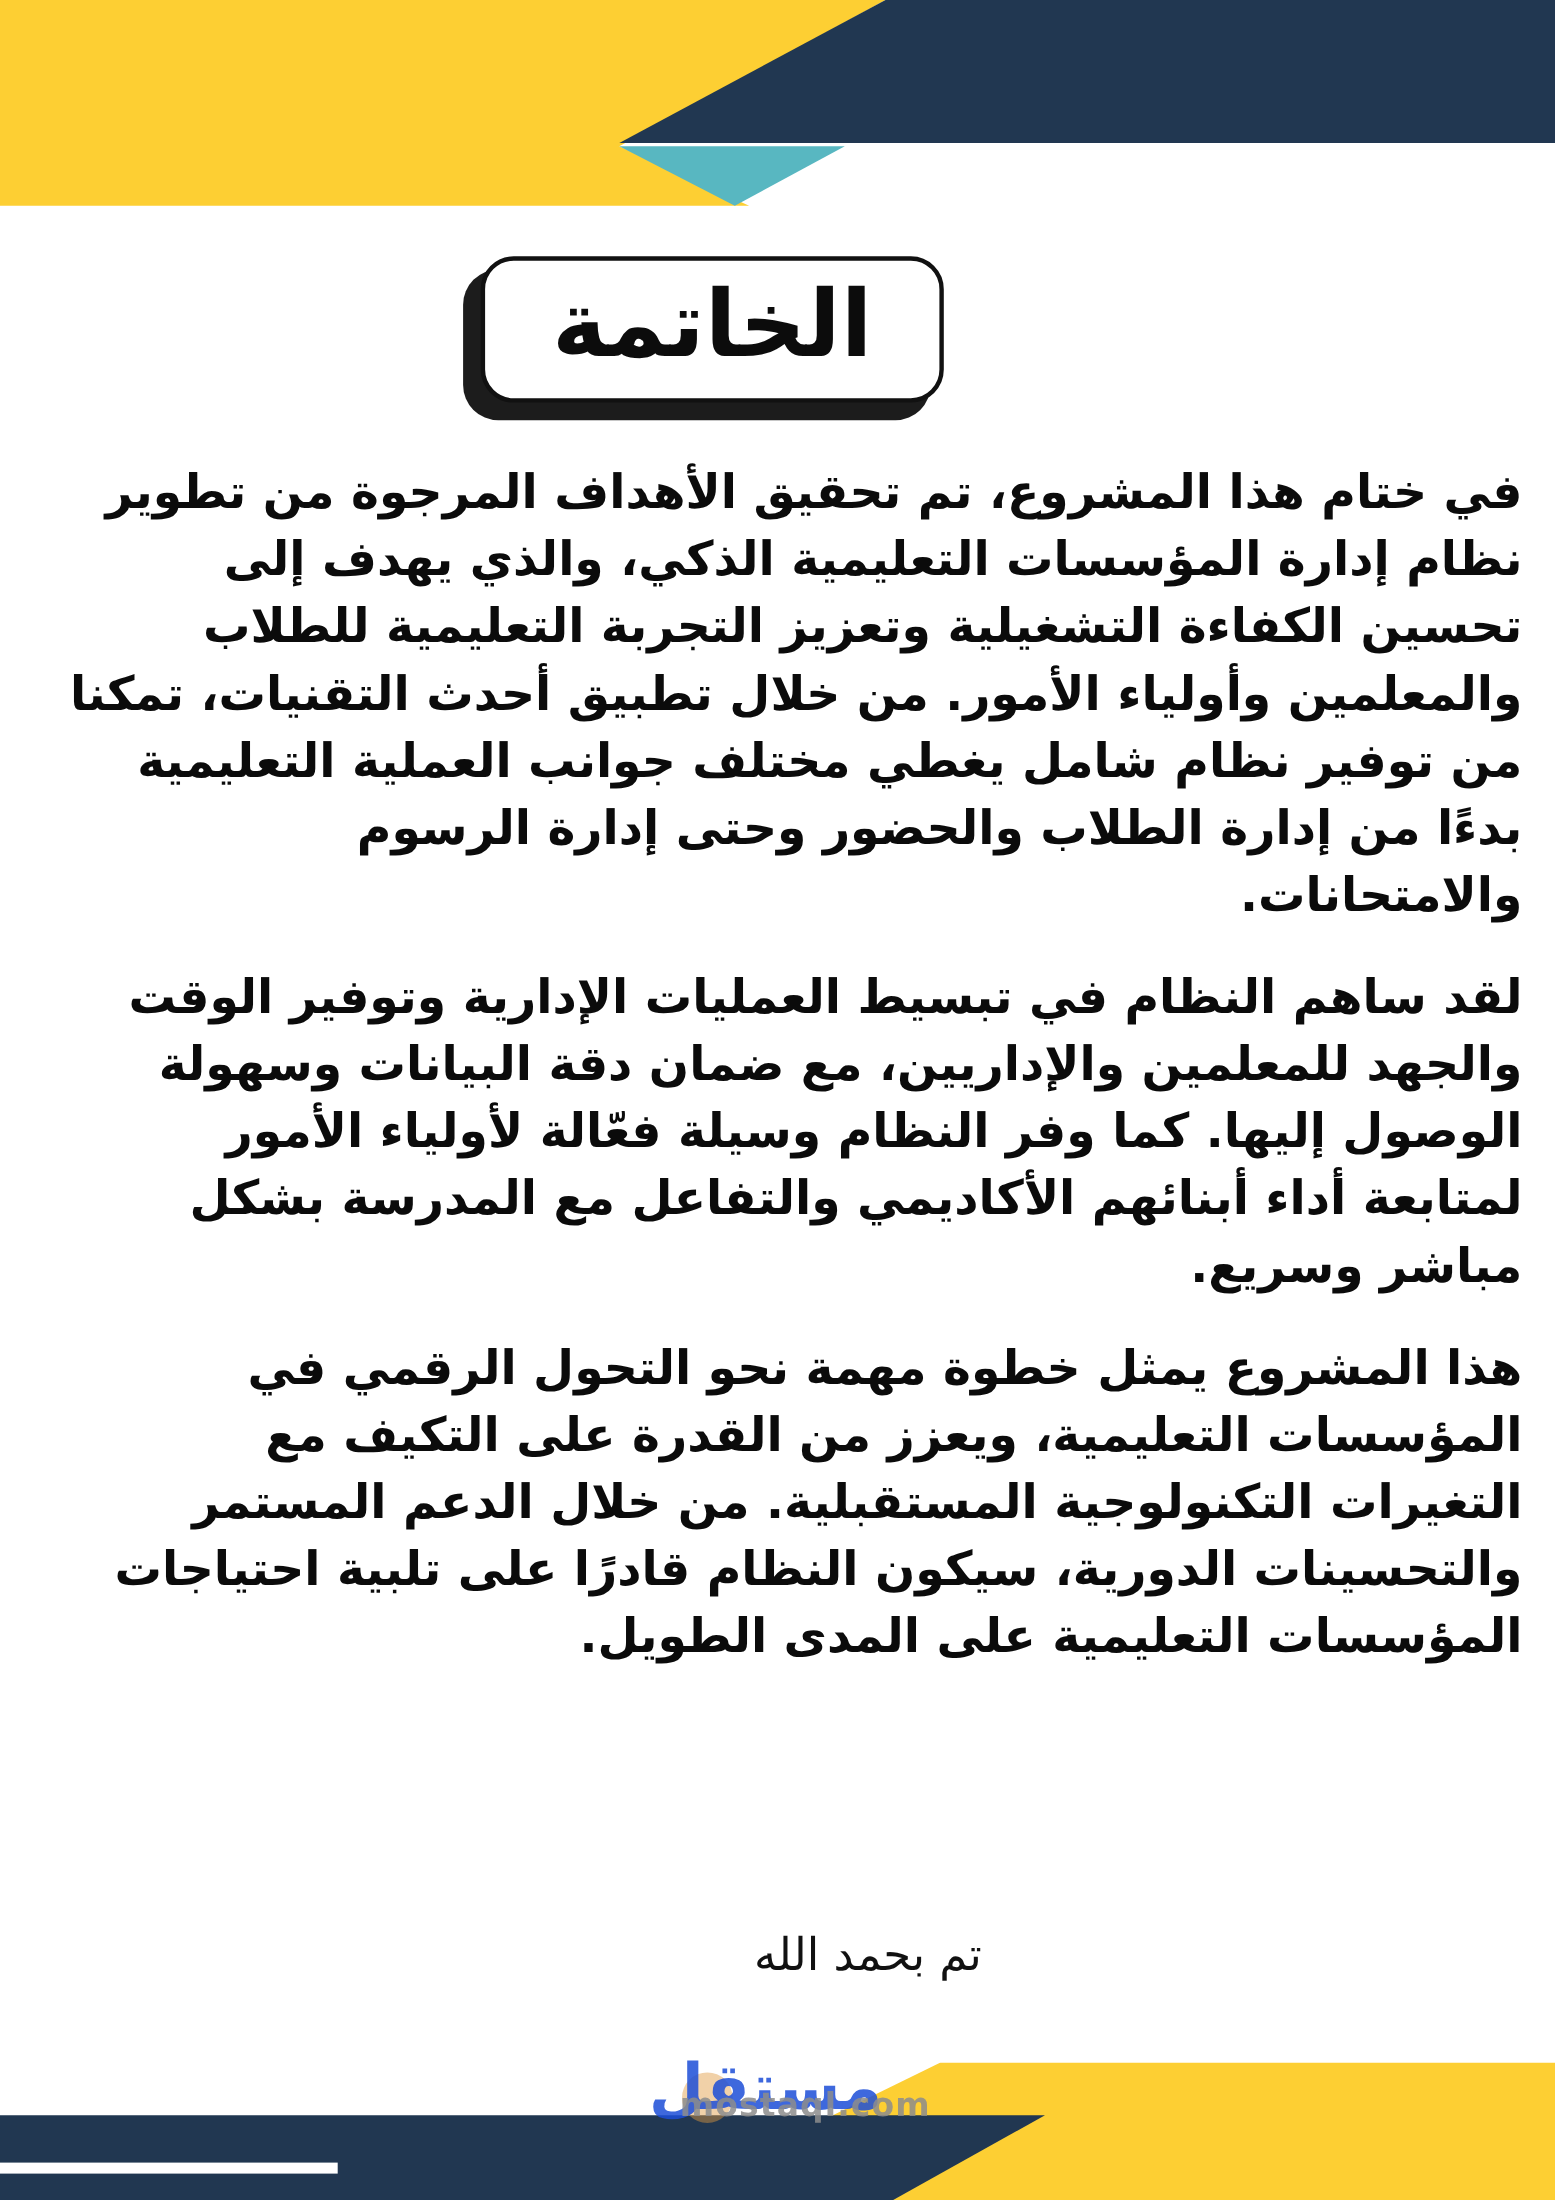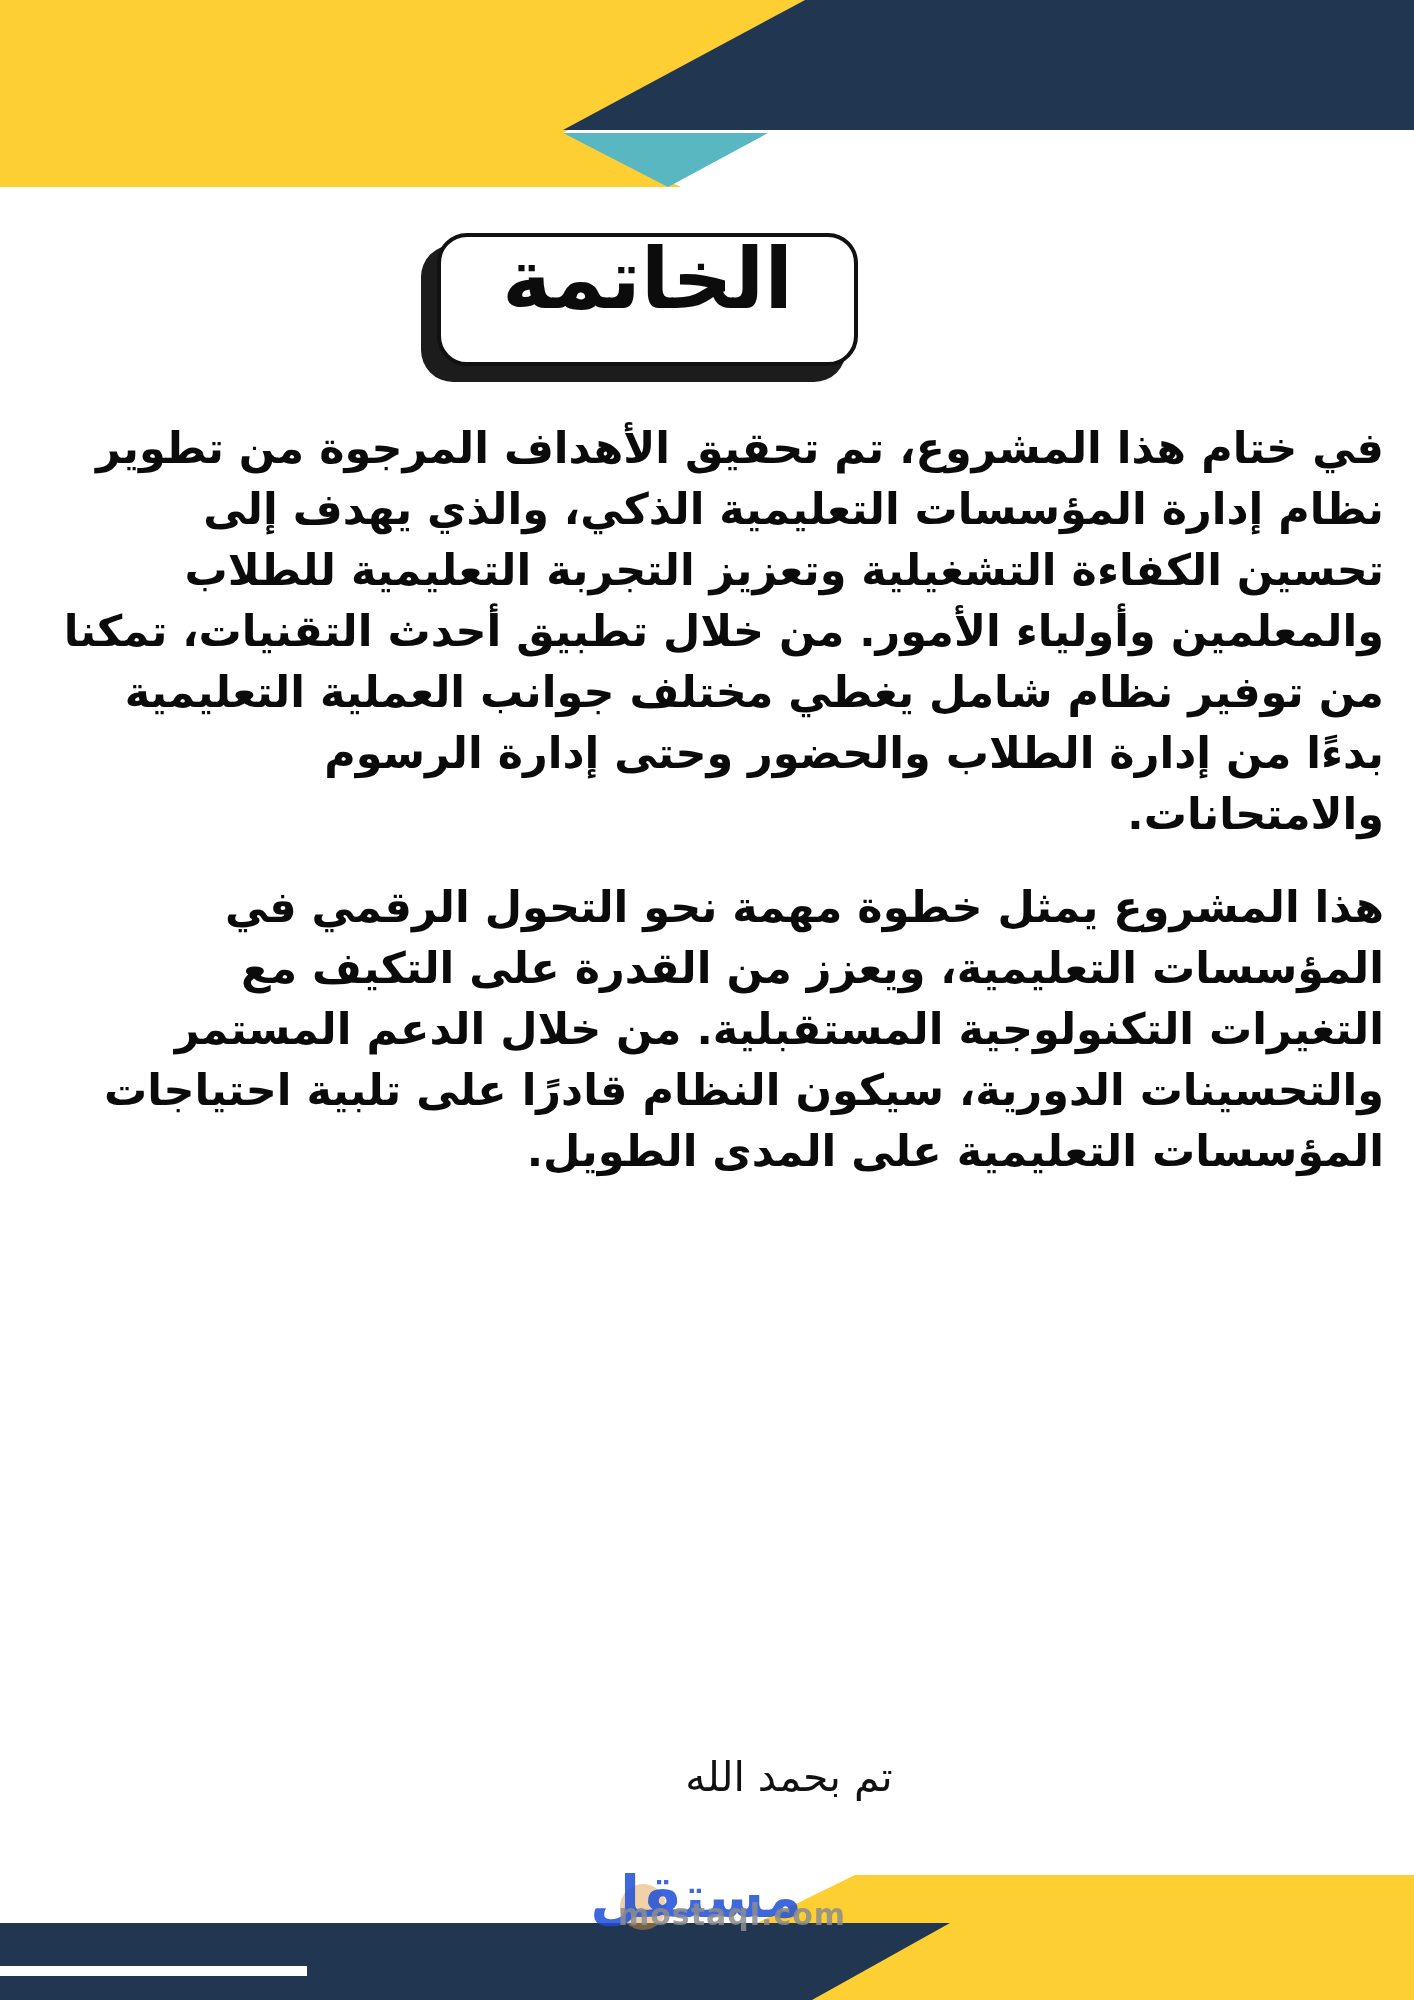--- a/index.html
+++ b/index.html
@@ -16,21 +16,21 @@
   .deco-footer{bottom:0;height:125px;}
 
   .title-box{
     position:absolute;
     left:437px;top:233px;
     width:421px;height:133px;
     background:#ffffff;
     border:4px solid #111111;
     border-radius:30px;
     box-shadow:-14px 14px 0 2px #1c1c1c;
-    display:flex;align-items:flex-start;justify-content:center;
+    display:flex;align-items:center;justify-content:center;
     box-sizing:border-box;
     z-index:2;
   }
   .title-box h1{
     margin:0;
     font-size:84px;
     font-weight:bold;
     color:#0c0c0c;
     direction:rtl;
     line-height:1;
@@ -99,20 +99,21 @@
     <polygon points="563,133 768,133 668,187" fill="#58B7C1"></polygon>
     <polygon points="805,0 1414,0 1414,130 563,130" fill="#213751"></polygon>
   </svg>
 
   <div class="title-box">
     <h1>الخاتمة</h1>
   </div>
 
   <div class="body-text">
     <p>في ختام هذا المشروع، تم تحقيق الأهداف المرجوة من تطوير نظام إدارة المؤسسات التعليمية الذكي، والذي يهدف إلى تحسين الكفاءة التشغيلية وتعزيز التجربة التعليمية للطلاب والمعلمين وأولياء الأمور. من خلال تطبيق أحدث التقنيات، تمكنا من توفير نظام شامل يغطي مختلف جوانب العملية التعليمية بدءًا من إدارة الطلاب والحضور وحتى إدارة الرسوم والامتحانات.</p>
+    <p>لقد ساهم النظام في تبسيط العمليات الإدارية وتوفير الوقت والجهد للمعلمين والإداريين، مع ضمان دقة البيانات وسهولة الوصول إليها. كما وفر النظام وسيلة فعّالة لأولياء الأمور لمتابعة أداء أبنائهم الأكاديمي والتفاعل مع المدرسة بشكل مباشر وسريع.</p>
     <p>هذا المشروع يمثل خطوة مهمة نحو التحول الرقمي في المؤسسات التعليمية، ويعزز من القدرة على التكيف مع التغيرات التكنولوجية المستقبلية. من خلال الدعم المستمر والتحسينات الدورية، سيكون النظام قادرًا على تلبية احتياجات المؤسسات التعليمية على المدى الطويل.</p>
   </div>
 
   <div class="closing">تم بحمد الله</div>
 
   <svg class="deco deco-footer" viewBox="0 0 1414 125" preserveAspectRatio="none">
     <polygon points="855,0 1414,0 1414,125 600,125" fill="#FDCF33"></polygon>
     <polygon points="0,48 950,48 812,125 0,125" fill="#213751"></polygon>
     <rect x="0" y="91" width="307" height="10" fill="#FFFFFF"></rect>
   </svg>

